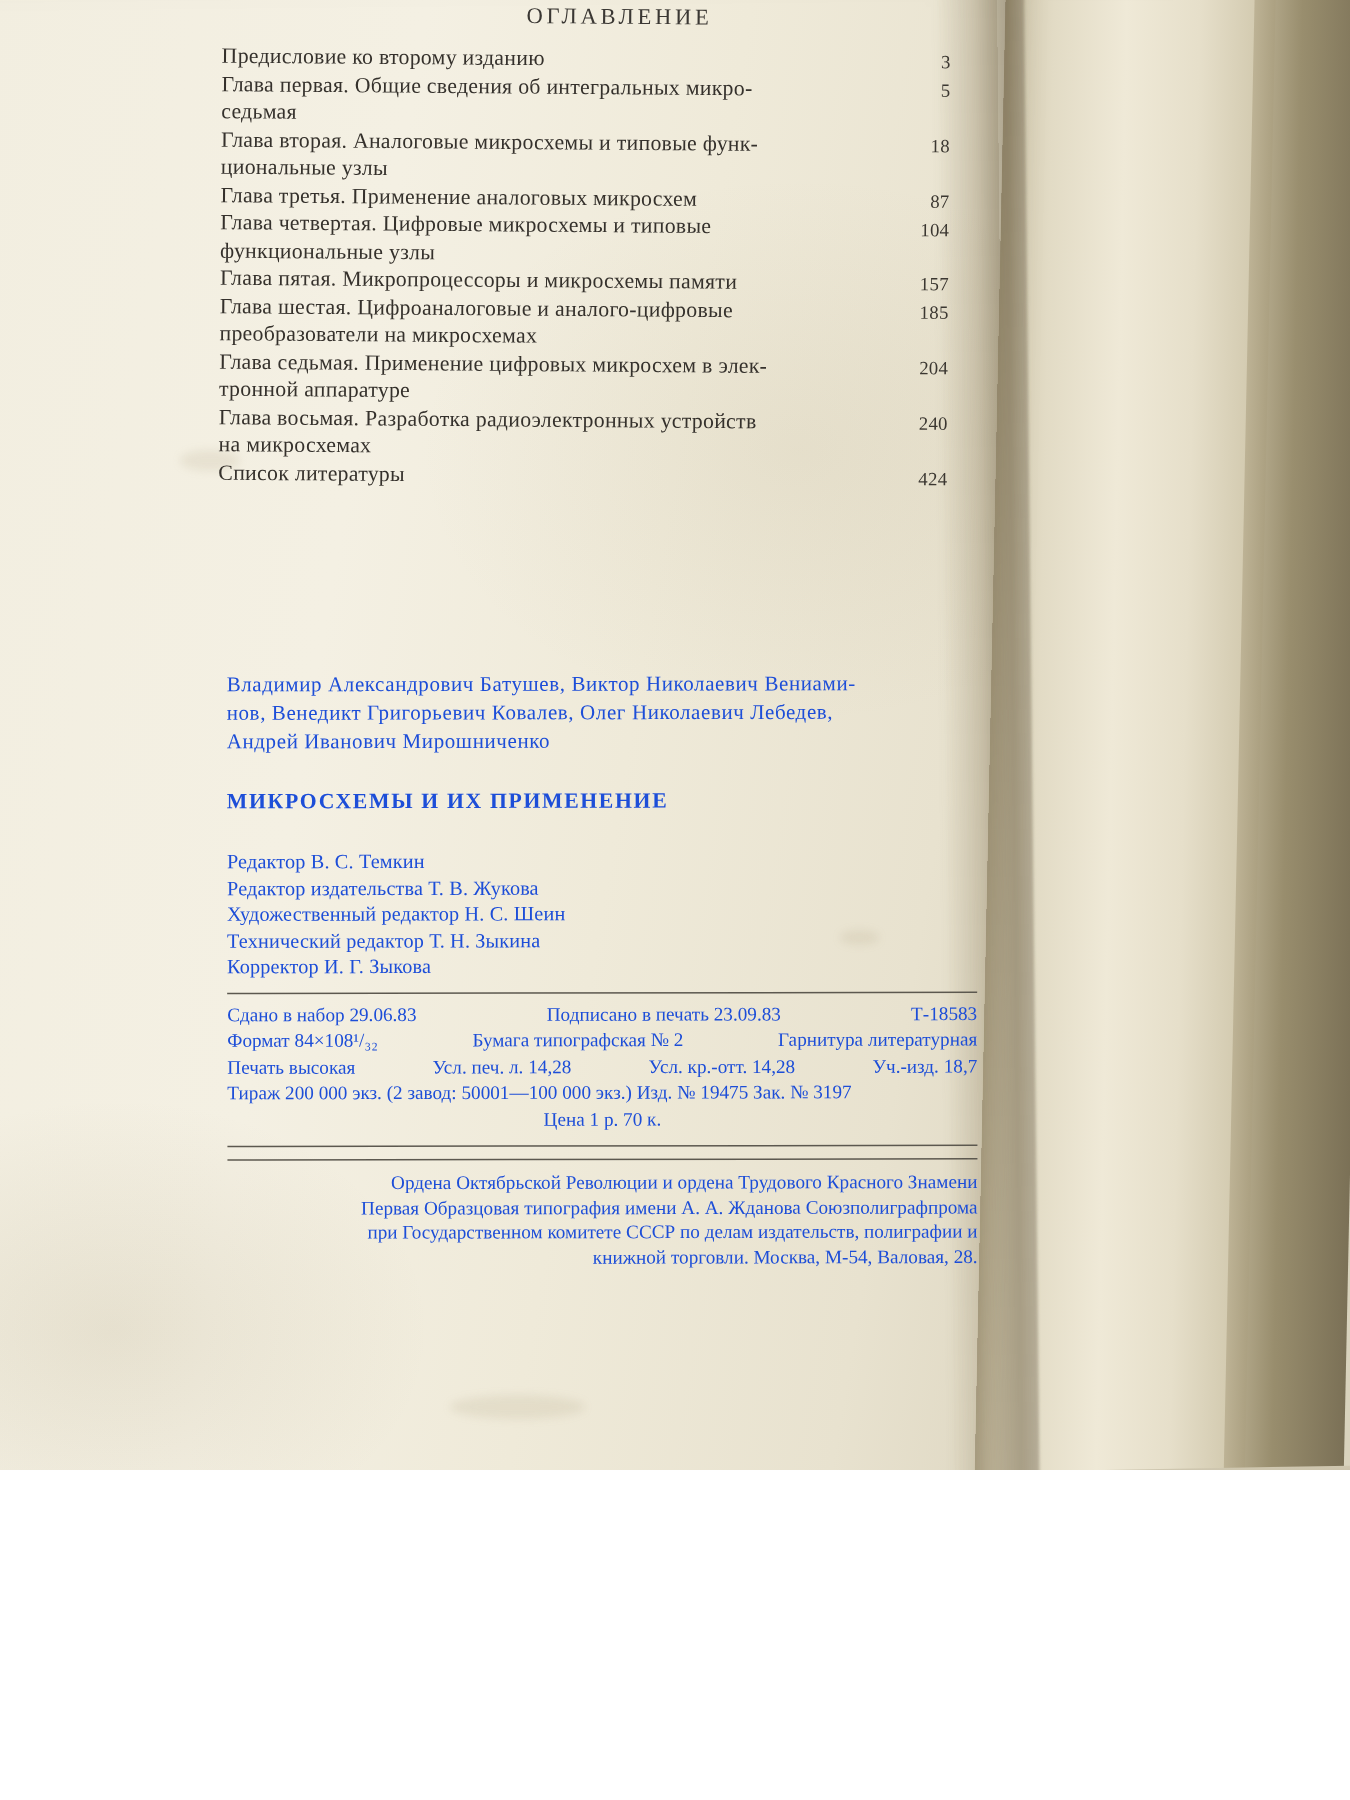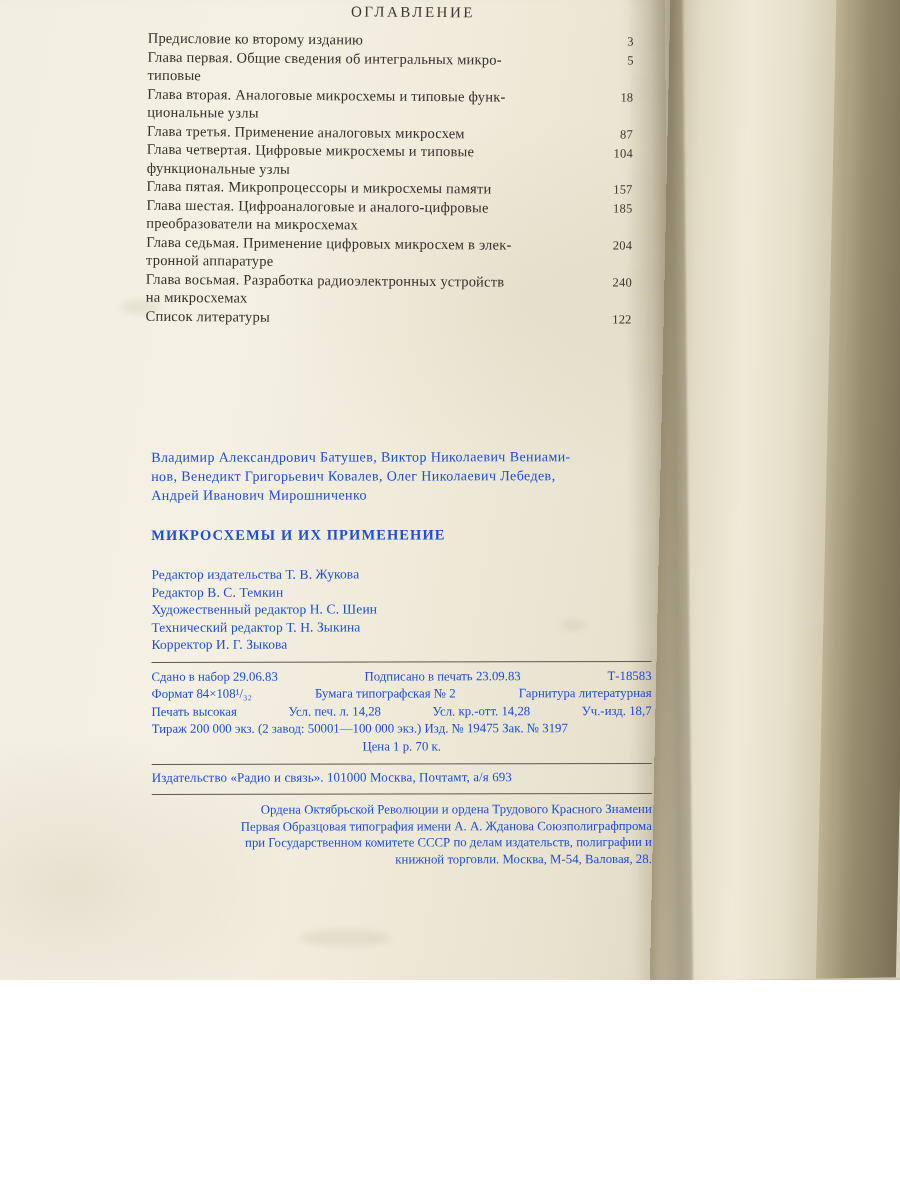--- a/index.html
+++ b/index.html
@@ -318,21 +318,21 @@
 
       <div class="toc-line">
         <span>Предисловие ко второму изданию</span>
         <span class="pg">3</span>
       </div>
 
       <div class="toc-line">
         <span>Глава первая. Общие сведения об интегральных микро-</span>
       </div>
       <div class="toc-line cont">
-        <span>типовые</span>
+        <span>седьмая</span>
         <span class="pg" style="top:-18px">5</span>
       </div>
 
       <div class="toc-line">
         <span>Глава вторая. Аналоговые микросхемы и типовые функ-</span>
       </div>
       <div class="toc-line cont">
         <span>циональные узлы</span>
         <span class="pg" style="top:-18px">18</span>
       </div>
@@ -374,36 +374,36 @@
       <div class="toc-line">
         <span>Глава восьмая. Разработка радиоэлектронных устройств</span>
       </div>
       <div class="toc-line cont">
         <span>на микросхемах</span>
         <span class="pg" style="top:-18px">240</span>
       </div>
 
       <div class="toc-line">
         <span>Список литературы</span>
-        <span class="pg">122</span>
+        <span class="pg">424</span>
       </div>
     </div>
 
     <div class="colophon">
       <div class="authors">
         <div>Владимир Александрович Батушев, Виктор Николаевич Вениами-</div>
         <div>нов, Венедикт Григорьевич Ковалев, Олег Николаевич Лебедев,</div>
         <div>Андрей Иванович Мирошниченко</div>
       </div>
 
       <div class="book-title">МИКРОСХЕМЫ И ИХ ПРИМЕНЕНИЕ</div>
 
       <div class="editors">
+        <div>Редактор В. С. Темкин</div>
         <div>Редактор издательства Т. В. Жукова</div>
-        <div>Редактор В. С. Темкин</div>
         <div>Художественный редактор Н. С. Шеин</div>
         <div>Технический редактор Т. Н. Зыкина</div>
         <div>Корректор И. Г. Зыкова</div>
       </div>
 
 
       <div class="rule"></div>
 
       <div class="specs">
         <div class="specs-row">
@@ -421,21 +421,20 @@
           <span>Усл. печ. л. 14,28</span>
           <span>Усл. кр.-отт. 14,28</span>
           <span>Уч.-изд. 18,7</span>
         </div>
         <div>Тираж 200 000 экз.  (2 завод: 50001—100 000 экз.)  Изд. № 19475 Зак. № 3197</div>
         <div class="specs-center">Цена 1 р. 70 к.</div>
       </div>
 
       <div class="rule"></div>
 
-      <div class="publisher">Издательство «Радио и связь». 101000 Москва, Почтамт, а/я 693</div>
 
       <div class="rule"></div>
 
       <div class="printer">
         <div>Ордена Октябрьской Революции и ордена Трудового Красного Знамени</div>
         <div>Первая Образцовая типография имени А. А. Жданова Союзполиграфпрома</div>
         <div>при Государственном комитете СССР по делам издательств, полиграфии и</div>
         <div>книжной торговли. Москва, М-54, Валовая, 28.</div>
       </div>
     </div>

